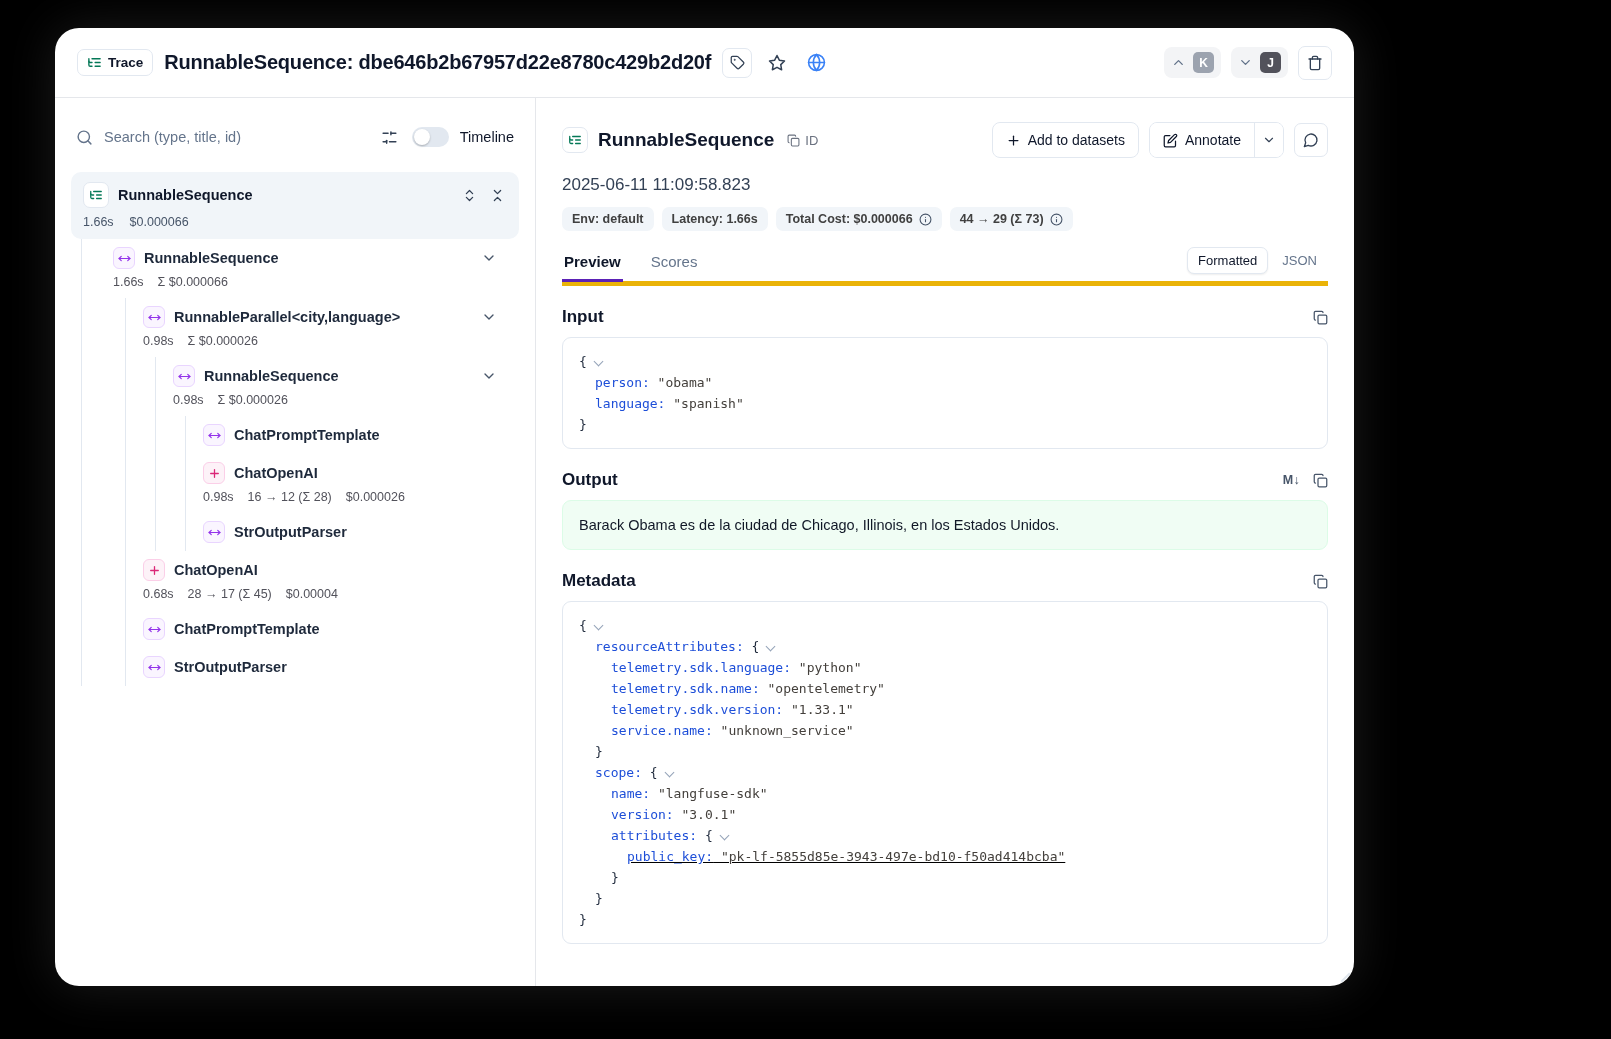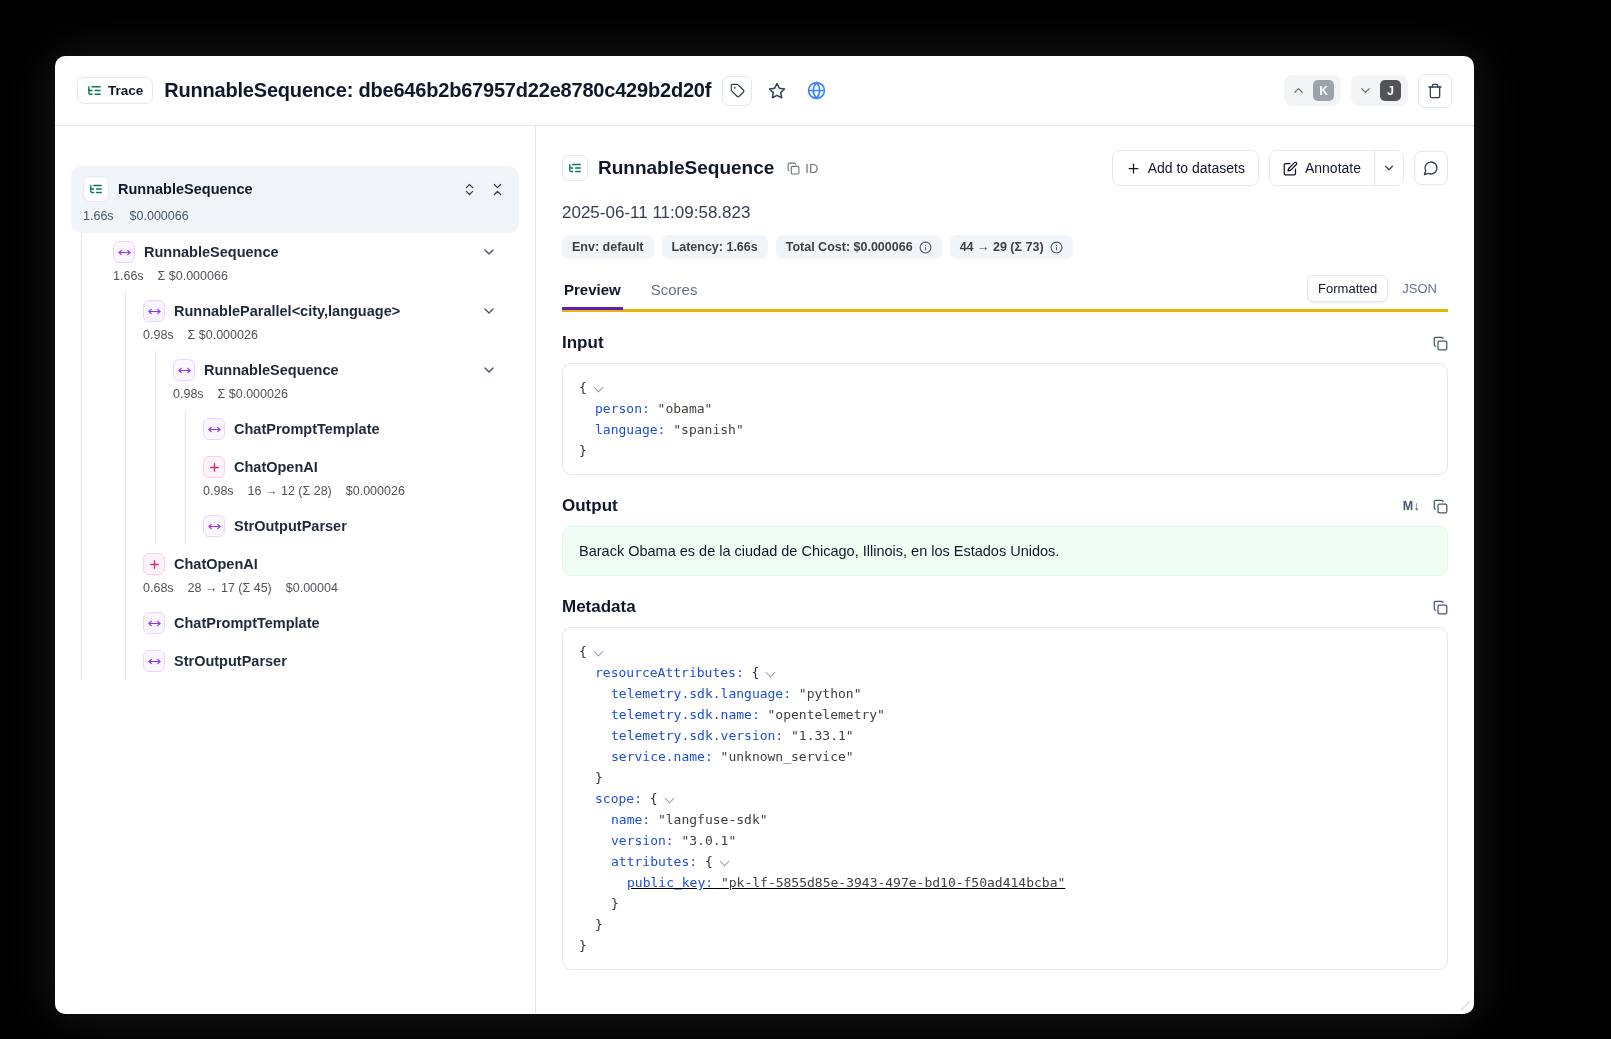--- a/index.html
+++ b/index.html
@@ -1,21 +1,21 @@
 <!DOCTYPE html>
 <html><head>
 <meta charset="utf-8">
 <style>
   *{margin:0;padding:0;box-sizing:border-box}
   html,body{width:1611px;height:1039px}
   body{background:#000;font-family:"Liberation Sans",sans-serif;position:relative;overflow:hidden;-webkit-font-smoothing:antialiased}
   svg{display:block}
   button{font-family:inherit;cursor:pointer}
 
-  .window{position:absolute;left:55px;top:56px;width:1419px;height:958px;background:#fff;border-radius:10px;box-shadow:0 0 50px rgba(80,80,80,.35);display:flex;flex-direction:column;overflow:hidden}
+  .window{position:absolute;left:55px;top:28px;width:1299px;height:958px;background:#fff;border-radius:24px;box-shadow:0 0 50px rgba(80,80,80,.35);display:flex;flex-direction:column;overflow:hidden}
 
   
   .win-header{flex:0 0 70px;display:flex;align-items:center;justify-content:space-between;padding:0 22px;border-bottom:1px solid #e5e7eb}
   .header-left{display:flex;align-items:center;gap:11px;min-width:0}
   .trace-badge{display:inline-flex;align-items:center;gap:6px;border:1px solid #e2e8f0;border-radius:7px;padding:5px 9px;font-size:13.5px;font-weight:700;color:#0f172a;background:#fff}
   .win-title{font-size:20px;font-weight:700;color:#0f172a;white-space:nowrap;letter-spacing:-.2px}
   .icon-btn{display:inline-flex;align-items:center;justify-content:center;width:30px;height:30px;border:1px solid #e2e8f0;border-radius:7px;background:#fff}
   .icon-btn.lg{width:34px;height:34px}
   .ghost-btn{display:inline-flex;align-items:center;justify-content:center;width:28px;height:28px;border:none;background:transparent}
   .header-right{display:flex;align-items:center;gap:10px}
@@ -62,21 +62,21 @@
   .obs-actions{margin-left:auto;display:flex;align-items:center;gap:10px}
   .btn{display:inline-flex;align-items:center;gap:7px;border:1px solid #e2e8f0;background:#fff;border-radius:8px;height:36px;padding:0 13px;font-size:14px;font-weight:500;color:#0f172a}
   .split{display:inline-flex;align-items:stretch;border:1px solid #e2e8f0;border-radius:8px;height:36px;overflow:hidden;background:#fff}
   .split .btn{border:none;border-radius:0;height:34px}
   .split .caret{width:29px;display:inline-flex;align-items:center;justify-content:center;border:none;border-left:1px solid #e2e8f0;background:#fff}
 
   .timestamp{margin-top:17px;font-size:17px;color:#334155;font-weight:500}
   .badges{display:flex;gap:8px;margin-top:12px}
   .badge{display:inline-flex;align-items:center;gap:6px;background:#f1f5f9;border-radius:7px;padding:5px 10px;font-size:12.5px;font-weight:600;color:#404040;white-space:nowrap}
 
-  .tabs-row{display:flex;align-items:flex-end;justify-content:space-between;margin-top:16px;border-bottom:3px solid #eab308}
+  .tabs-row{display:flex;align-items:flex-end;justify-content:space-between;margin-top:16px;border-bottom:5px solid #eab308}
   .tabs{display:flex;gap:26px}
   .tab{background:none;border:none;font-size:15px;font-weight:500;color:#64748b;padding:2px 2px 9px;border-bottom:3px solid transparent;margin-bottom:-1px}
   .tab.active{color:#0f172a;font-weight:600;border-bottom-color:#5b21b6}
   .format-toggle{display:flex;align-items:center;gap:3px;padding-bottom:7px}
   .fmt{border:1px solid transparent;background:transparent;font-size:13px;color:#64748b;padding:5px 10px;border-radius:7px}
   .fmt.active{background:#fff;border-color:#e2e8f0;color:#0f172a;font-weight:500;box-shadow:0 1px 2px rgba(0,0,0,.07)}
 
   .section{margin-top:21px}
   .section-head{display:flex;align-items:center;justify-content:space-between;margin-bottom:10px}
   .section-title{font-size:17px;font-weight:700;color:#0f172a}
@@ -152,20 +152,41 @@
             <path d="M19 6v14a2 2 0 0 1-2 2H7a2 2 0 0 1-2-2V6"></path>
             <path d="M8 6V4a2 2 0 0 1 2-2h4a2 2 0 0 1 2 2v2"></path>
           </svg>
       </button>
     </div>
   </header>
 
   <div class="win-body">
 
     <aside class="sidebar">
+      <div class="search-row">
+        <svg width="17" height="17" viewBox="0 0 24 24" fill="none" stroke="#64748b" stroke-width="2" stroke-linecap="round" stroke-linejoin="round">
+            <circle cx="11" cy="11" r="8"></circle>
+            <path d="m21 21-4.3-4.3"></path>
+          </svg>
+        <input class="search-input" type="text" placeholder="Search (type, title, id)" style="">
+        <button class="ghost-btn" style="width:22px;height:22px">
+          <svg width="17" height="17" viewBox="0 0 24 24" fill="none" stroke="#334155" stroke-width="2" stroke-linecap="round" stroke-linejoin="round">
+              <line x1="21" x2="14" y1="6" y2="6"></line>
+              <line x1="10" x2="3" y1="6" y2="6"></line>
+              <line x1="21" x2="12" y1="18" y2="18"></line>
+              <line x1="8" x2="3" y1="18" y2="18"></line>
+              <line x1="14" x2="14" y1="4" y2="8"></line>
+              <line x1="8" x2="8" y1="16" y2="20"></line>
+            </svg>
+        </button>
+        <span class="toggle">
+            <span class="knob"></span>
+          </span>
+        <span class="toggle-label">Timeline</span>
+      </div>
 
       <div class="tree">
         <div class="root-item">
           <div class="root-row1">
             <span class="root-icon">
               <svg width="14" height="14" viewBox="0 0 24 24" fill="none" stroke="#047857" stroke-width="2.2" stroke-linecap="round" stroke-linejoin="round">
                   <path d="M21 12h-8"></path>
                   <path d="M21 6H8"></path>
                   <path d="M21 18h-8"></path>
                   <path d="M3 6v4c0 1.1.9 2 2 2h3"></path>

